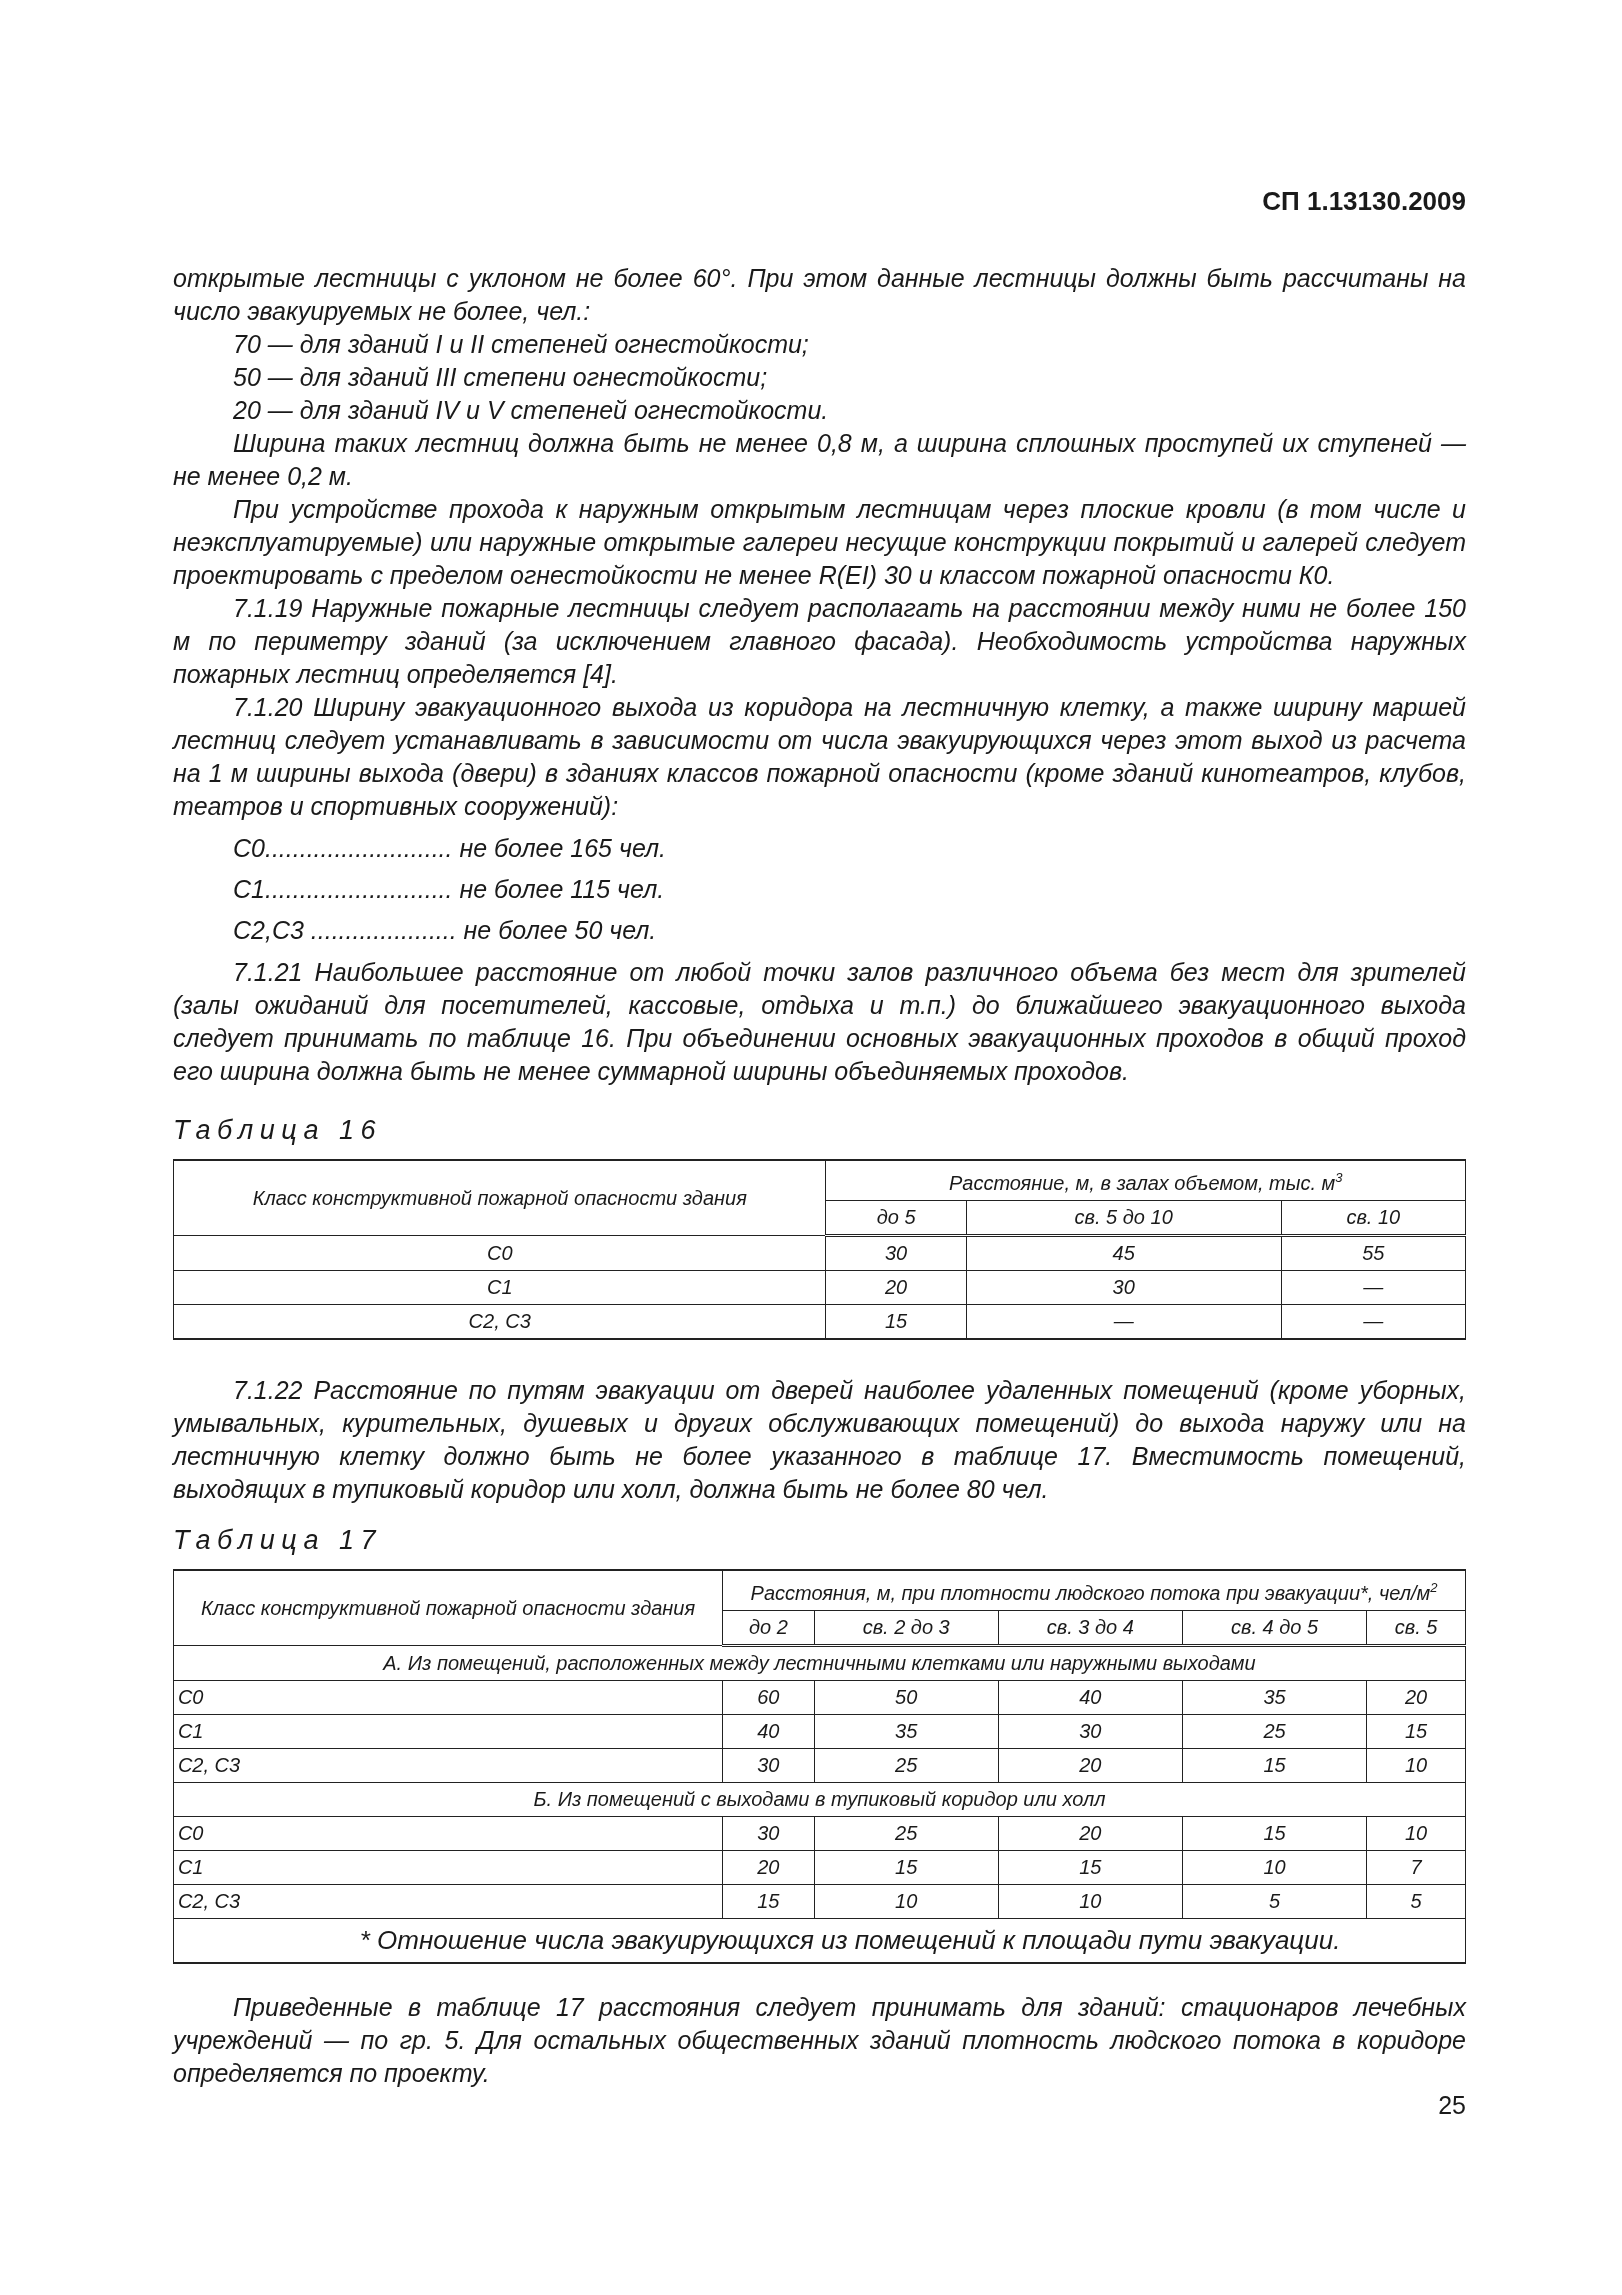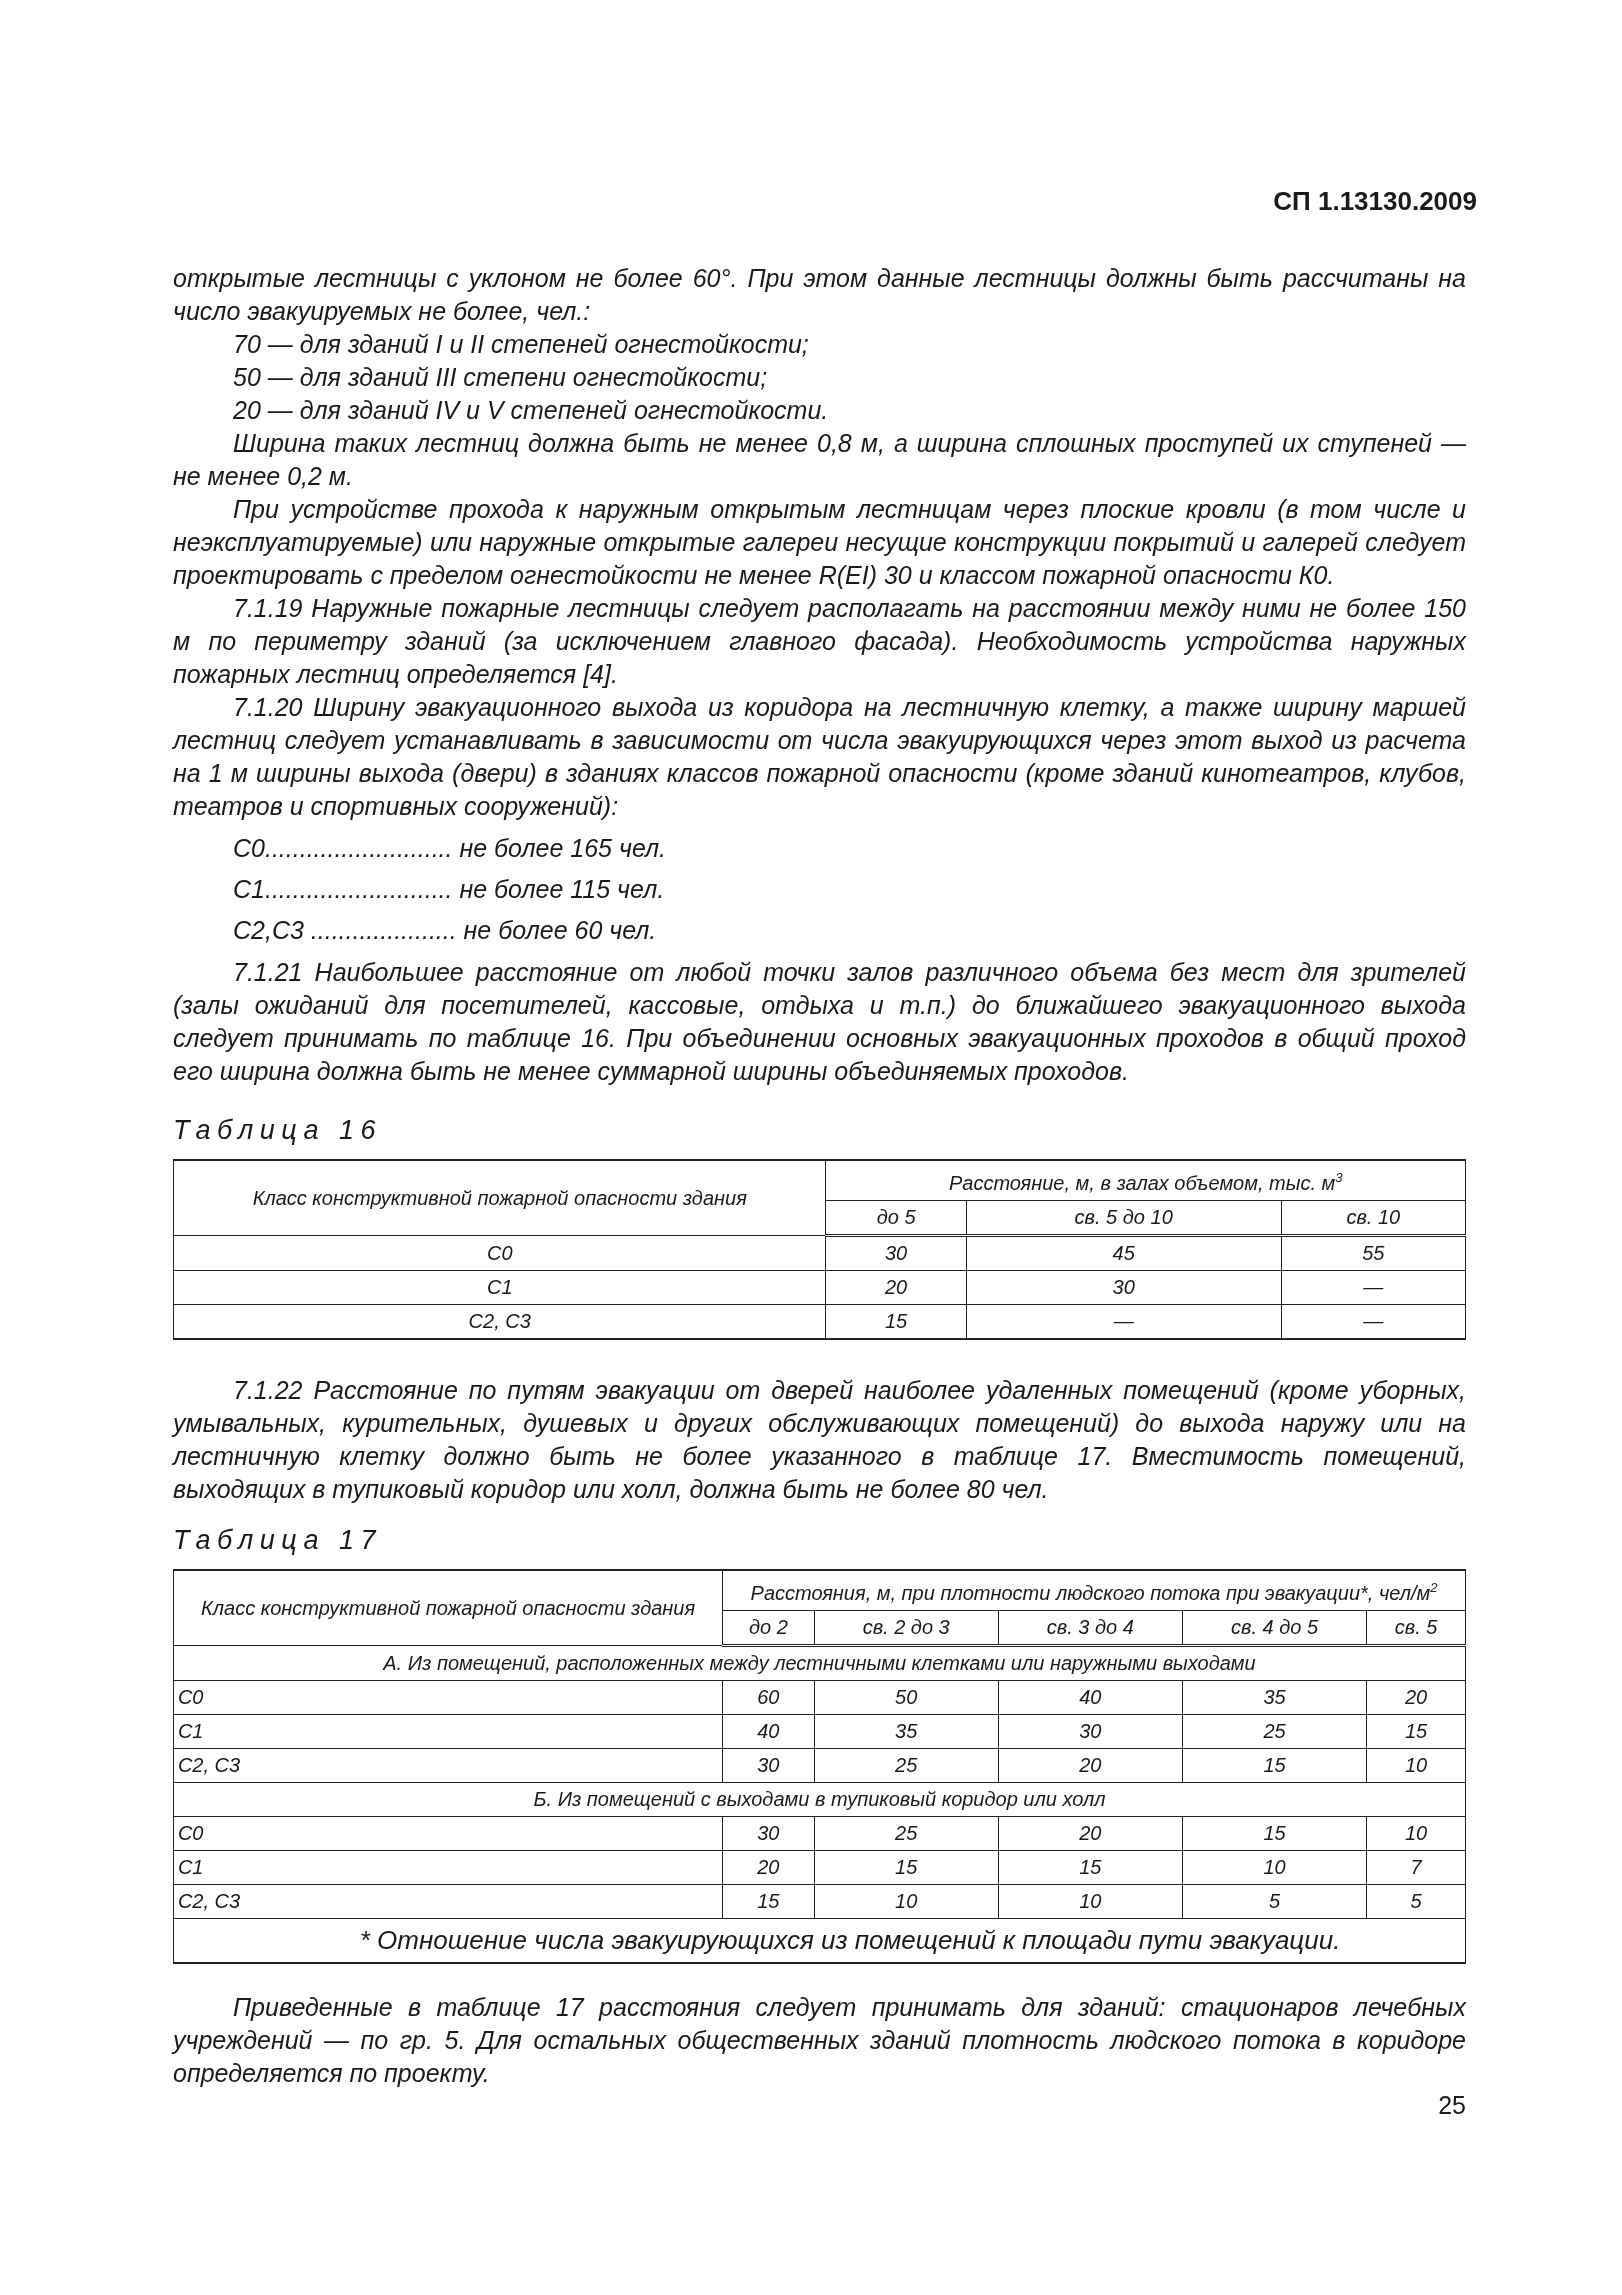--- a/index.html
+++ b/index.html
@@ -1,18 +1,18 @@
 <!DOCTYPE html>
 <html style="font-size:10.5px"><head>
 <meta charset="utf-8">
 <style>
   html, body { margin:0; padding:0; background:#ffffff; }
   body { width:1623px; height:2295px; position:relative; overflow:hidden;
          font-family:"Liberation Sans", sans-serif; color:#1a1a1a; }
-  .page-header { position:absolute; top:186px; right:146px; font-weight:bold; font-size:26px; }
+  .page-header { position:absolute; top:186px; right:157px; font-weight:bold; font-size:26px; }
   .body { position:absolute; left:173px; width:1293px; top:262px; font-size:25px; line-height:33px;font-style:italic; }
   .body p { margin:0; text-align:justify; }
   .ind { text-indent:60px; }
   .list-line { padding-left:60px; }
   .dots-line { padding-left:60px; line-height:41px; }
   .gap-s { height:5.2px; }
   .tcap { letter-spacing:6.5px; font-size:27px; margin:18.3px 0 11.8px 0; }
   table { border-collapse:collapse; width:100%; font-size:20px; }
   td, th { border:1.3px solid #222; font-weight:normal; padding:0 3.9px; height:29px; text-align:center; vertical-align:middle; }
   table { border-top:2.6px solid #222; border-bottom:2.6px solid #222;margin-top:12px; }
@@ -32,21 +32,21 @@
   <p class="list-line">70 — для зданий I и II степеней огнестойкости;</p>
   <p class="list-line">50 — для зданий III степени огнестойкости;</p>
   <p class="list-line">20 — для зданий IV и V степеней огнестойкости.</p>
   <p class="ind">Ширина таких лестниц должна быть не менее 0,8 м, а ширина сплошных проступей их ступеней — не менее 0,2 м.</p>
   <p class="ind">При устройстве прохода к наружным открытым лестницам через плоские кровли (в том числе и неэксплуатируемые) или наружные открытые галереи несущие конструкции покрытий и галерей следует проектировать с пределом огнестойкости не менее R(EI) 30 и классом пожарной опасности К0.</p>
   <p class="ind">7.1.19 Наружные пожарные лестницы следует располагать на расстоянии между ними не более 150 м по периметру зданий (за исключением главного фасада). Необходимость устройства наружных пожарных лестниц определяется [4].</p>
   <p class="ind">7.1.20 Ширину эвакуационного выхода из коридора на лестничную клетку, а также ширину маршей лестниц следует устанавливать в зависимости от числа эвакуирующихся через этот выход из расчета на 1 м ширины выхода (двери) в зданиях классов пожарной опасности (кроме зданий кинотеатров, клубов, театров и спортивных сооружений):</p>
   <div class="gap-s"></div>
   <p class="dots-line">С0........................... не более 165 чел.</p>
   <p class="dots-line">С1........................... не более 115 чел.</p>
-  <p class="dots-line">С2,С3 ..................... не более 60 чел.</p>
+  <p class="dots-line">С2,С3 ..................... не более 50 чел.</p>
   <div class="gap-s"></div>
   <p class="ind">7.1.21 Наибольшее расстояние от любой точки залов различного объема без мест для зрителей (залы ожиданий для посетителей, кассовые, отдыха и т.п.) до ближайшего эвакуационного выхода следует принимать по таблице 16. При объединении основных эвакуационных проходов в общий проход его ширина должна быть не менее суммарной ширины объединяемых проходов.</p>
 
   <div class="tcap" style="margin-top:26px">Таблица 16</div>
   <table>
     <tbody>
         <tr>
       <td rowspan="2" style="width:50.5%">Класс конструктивной пожарной опасности здания</td>
       <td colspan="3"><span>Расстояние, м, в залах объемом, тыс. м</span><sup>3</sup></td>
     </tr>

